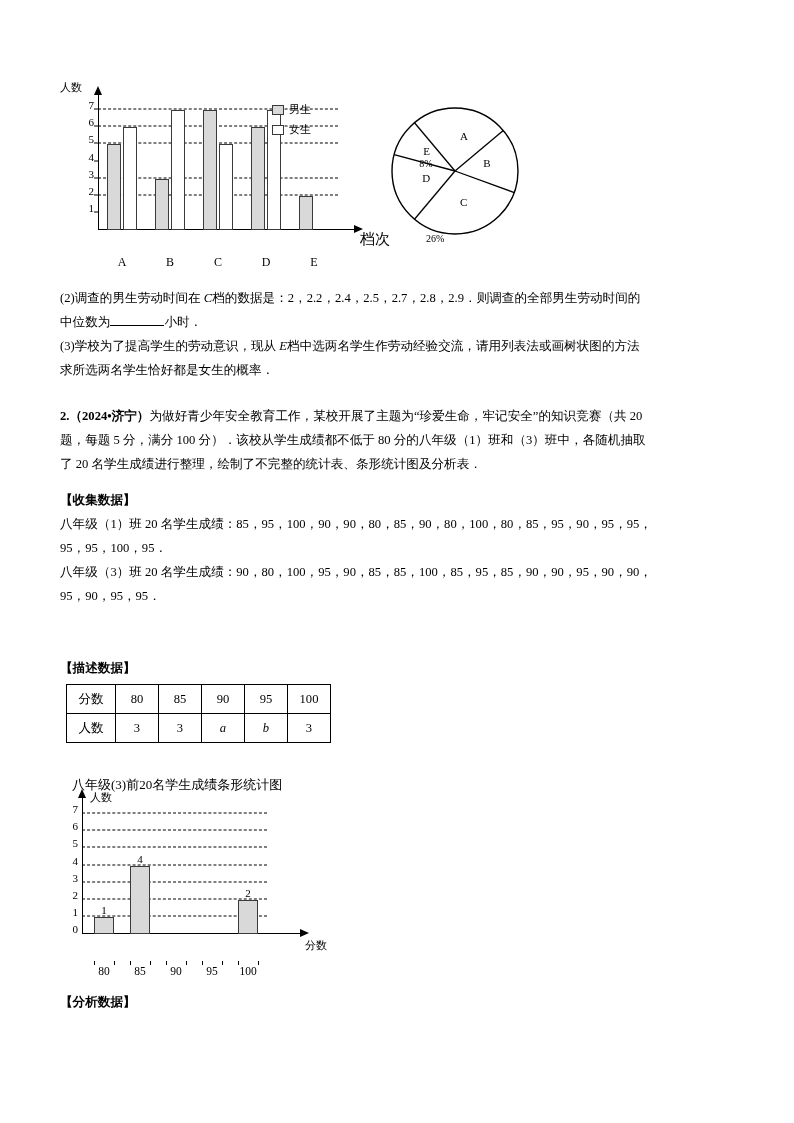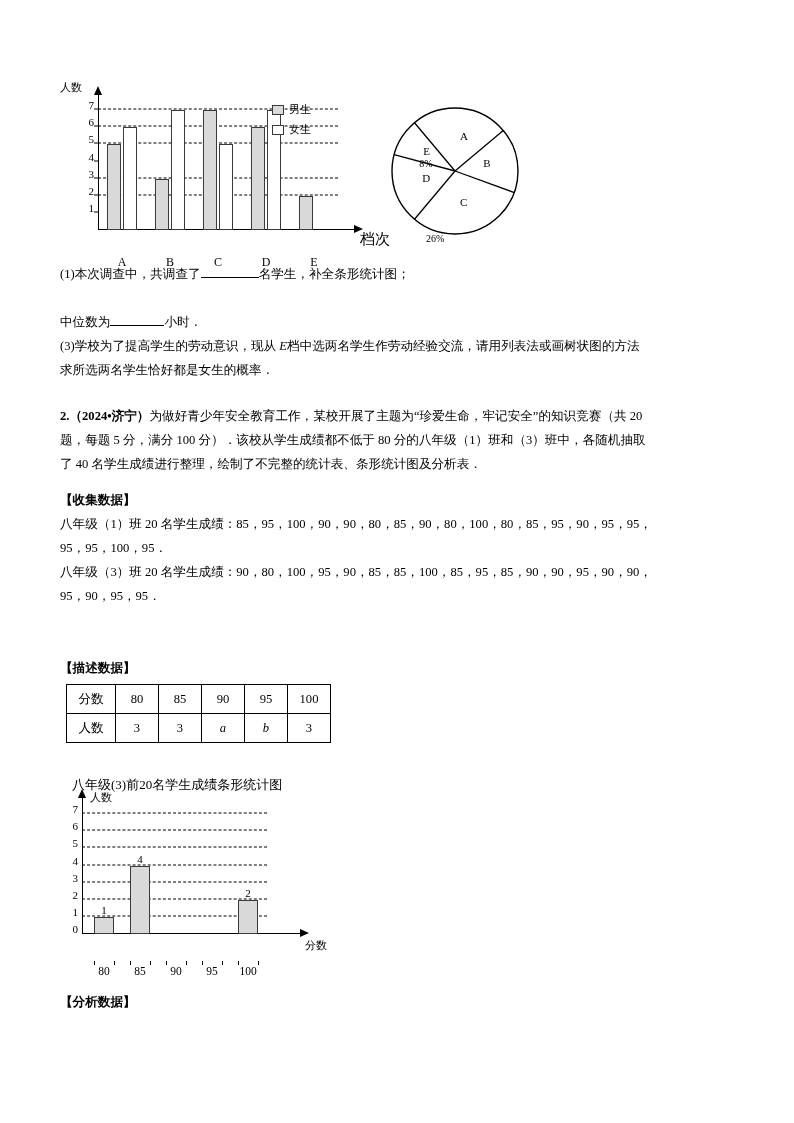--- a/index.html
+++ b/index.html
@@ -409,38 +409,38 @@
         <div class="pie-label" style="left: 69.9681px; top: 23.5307px;">A</div>
         <div class="pie-label" style="left: 93.2623px; top: 51.3113px;">B</div>
         <div class="pie-label" style="left: 69.9681px; top: 90.4693px;">C</div>
         <div class="pie-label" style="left: 32.1596px; top: 66.0933px;">D</div>
         <div class="pie-pct" style="left: 36px; top: 79.0933px; margin-top: 48px;">26%</div>
         <div class="pie-label" style="left: 33.3705px; top: 39.3981px;">E</div>
         <div class="pie-pct" style="left: 29.3705px; top: 52.3981px;">8%</div>
       </div>
   </div>
 
-  <div class="txt" style="top:262px;">
-    <span>(1)本次调查中，共调查了</span><span class="blank" style="width:58px;"></span><span>名学生，补全条形统计图；</span>
+
+  <div class="txt" style="top:286px;">
+    <span>(2)调查的男生劳动时间在 </span><span class="it">C</span><span>档的数据是：2，2.2，2.4，2.5，2.7，2.8，2.9．则调查的全部男生劳动时间的</span>
   </div>
-
   <div class="txt" style="top:310px;">
     <span>中位数为</span><span class="blank" style="width:54px;"></span><span>小时．</span>
   </div>
 
   <div class="txt" style="top:334px;">
     <span>(3)学校为了提高学生的劳动意识，现从 </span><span class="it">E</span><span>档中选两名学生作劳动经验交流，请用列表法或画树状图的方法</span>
   </div>
   <div class="txt" style="top:358px;">求所选两名学生恰好都是女生的概率．</div>
 
   <div class="txt" style="top:404px;">
     <span class="b">2.</span><span class="b">（2024•济宁）</span><span>为做好青少年安全教育工作，某校开展了主题为“珍爱生命，牢记安全”的知识竞赛（共 20</span>
   </div>
   <div class="txt" style="top:428px;">题，每题 5 分，满分 100 分）．该校从学生成绩都不低于 80 分的八年级（1）班和（3）班中，各随机抽取</div>
-  <div class="txt" style="top:452px;">了 40 名学生成绩进行整理，绘制了不完整的统计表、条形统计图及分析表．</div>
+  <div class="txt" style="top:452px;">了 20 名学生成绩进行整理，绘制了不完整的统计表、条形统计图及分析表．</div>
 
   <div class="txt bracket" style="top:488px;">【收集数据】</div>
   <div class="txt" style="top:512px;">八年级（1）班 20 名学生成绩：85，95，100，90，90，80，85，90，80，100，80，85，95，90，95，95，</div>
   <div class="txt" style="top:536px;">95，95，100，95．</div>
   <div class="txt" style="top:560px;">八年级（3）班 20 名学生成绩：90，80，100，95，90，85，85，100，85，95，85，90，90，95，90，90，</div>
   <div class="txt" style="top:584px;">95，90，95，95．</div>
 
   <div class="txt bracket" style="top:656px;">【描述数据】</div>
 
   <table class="stat-table">

